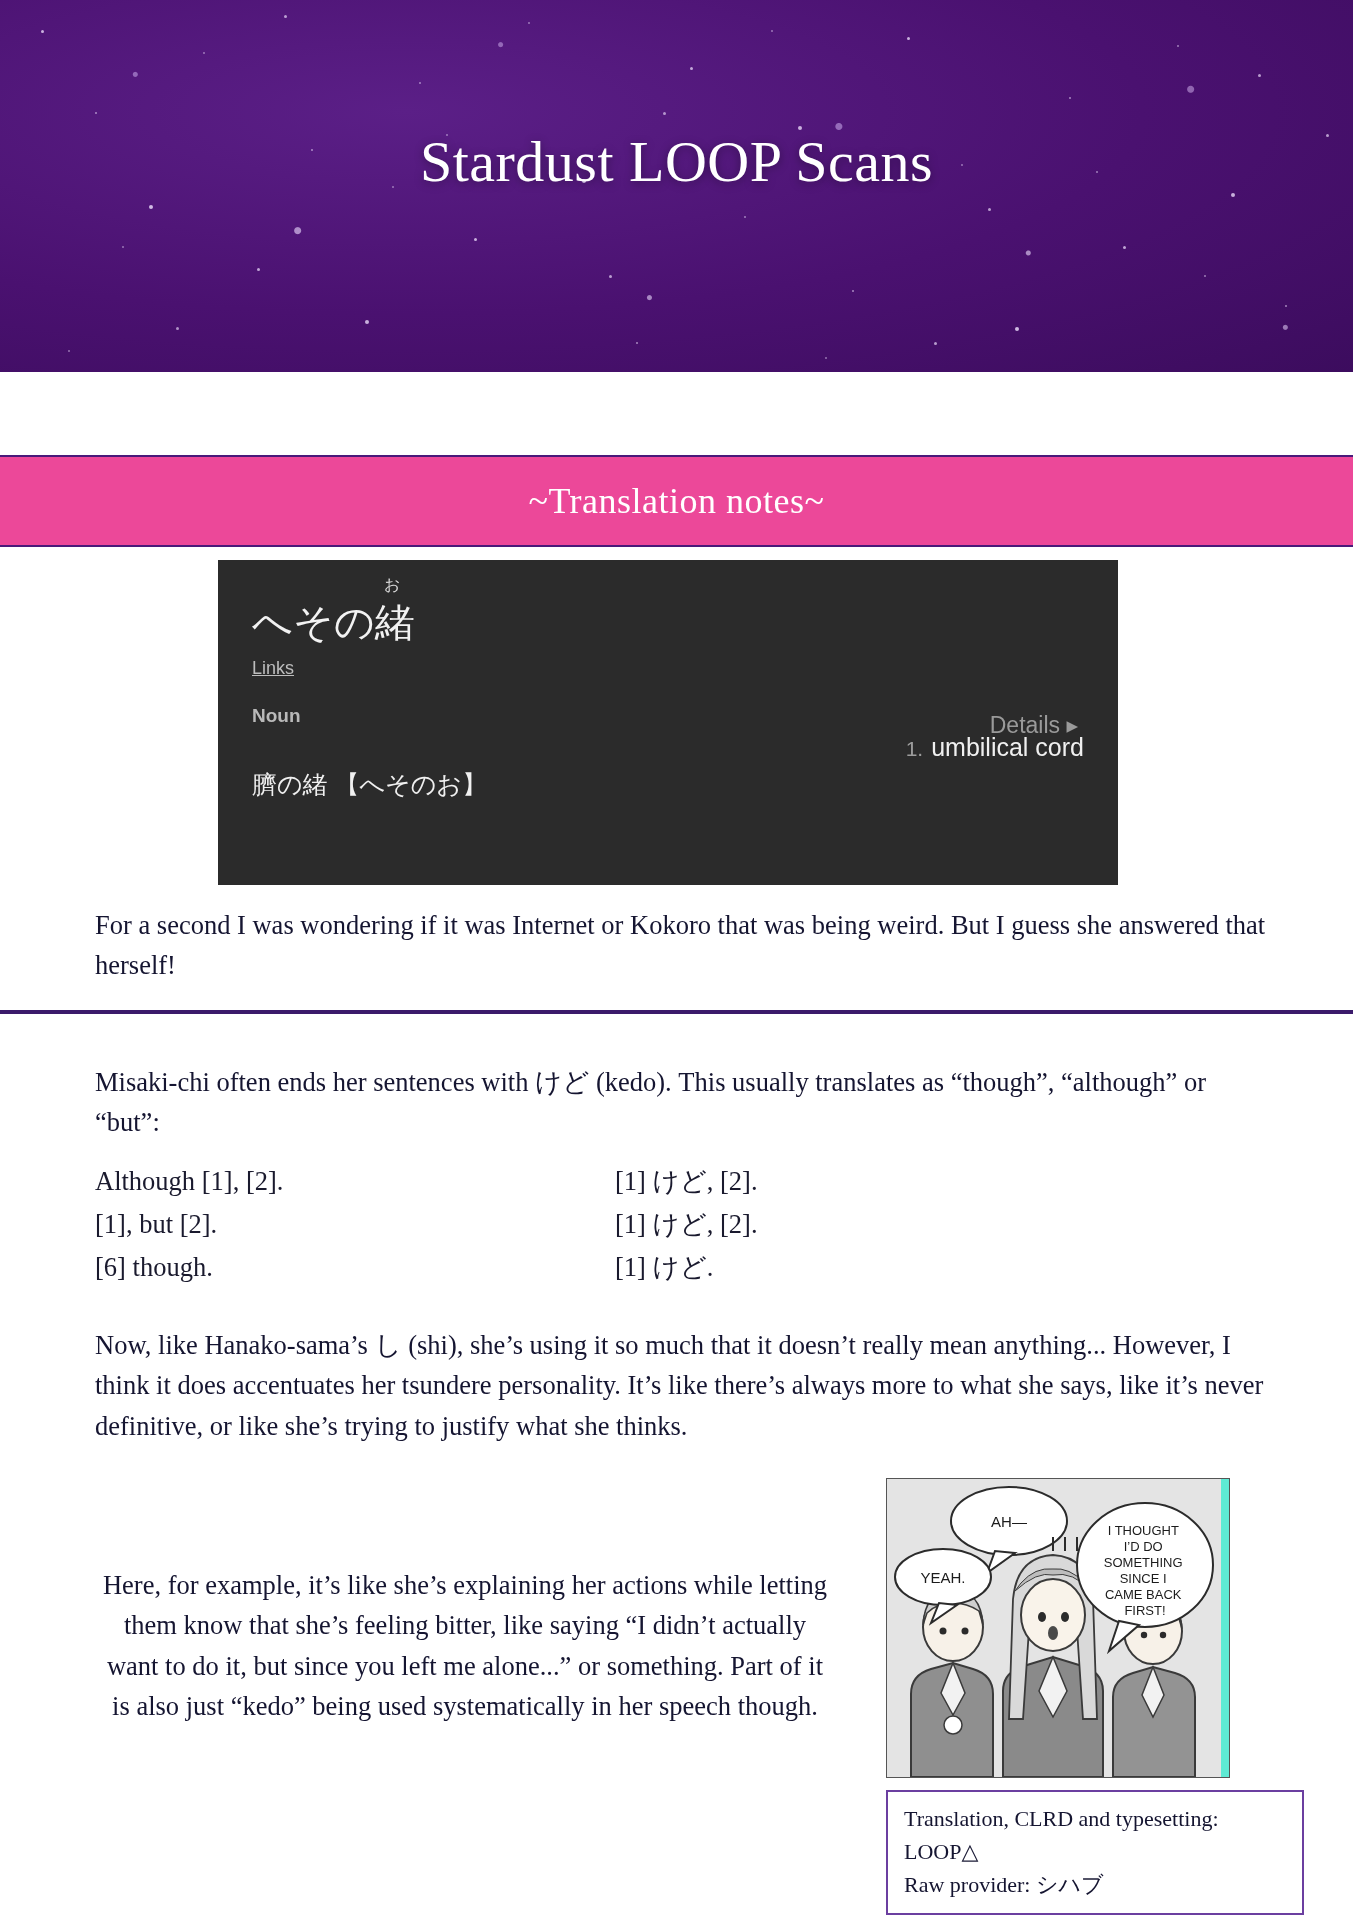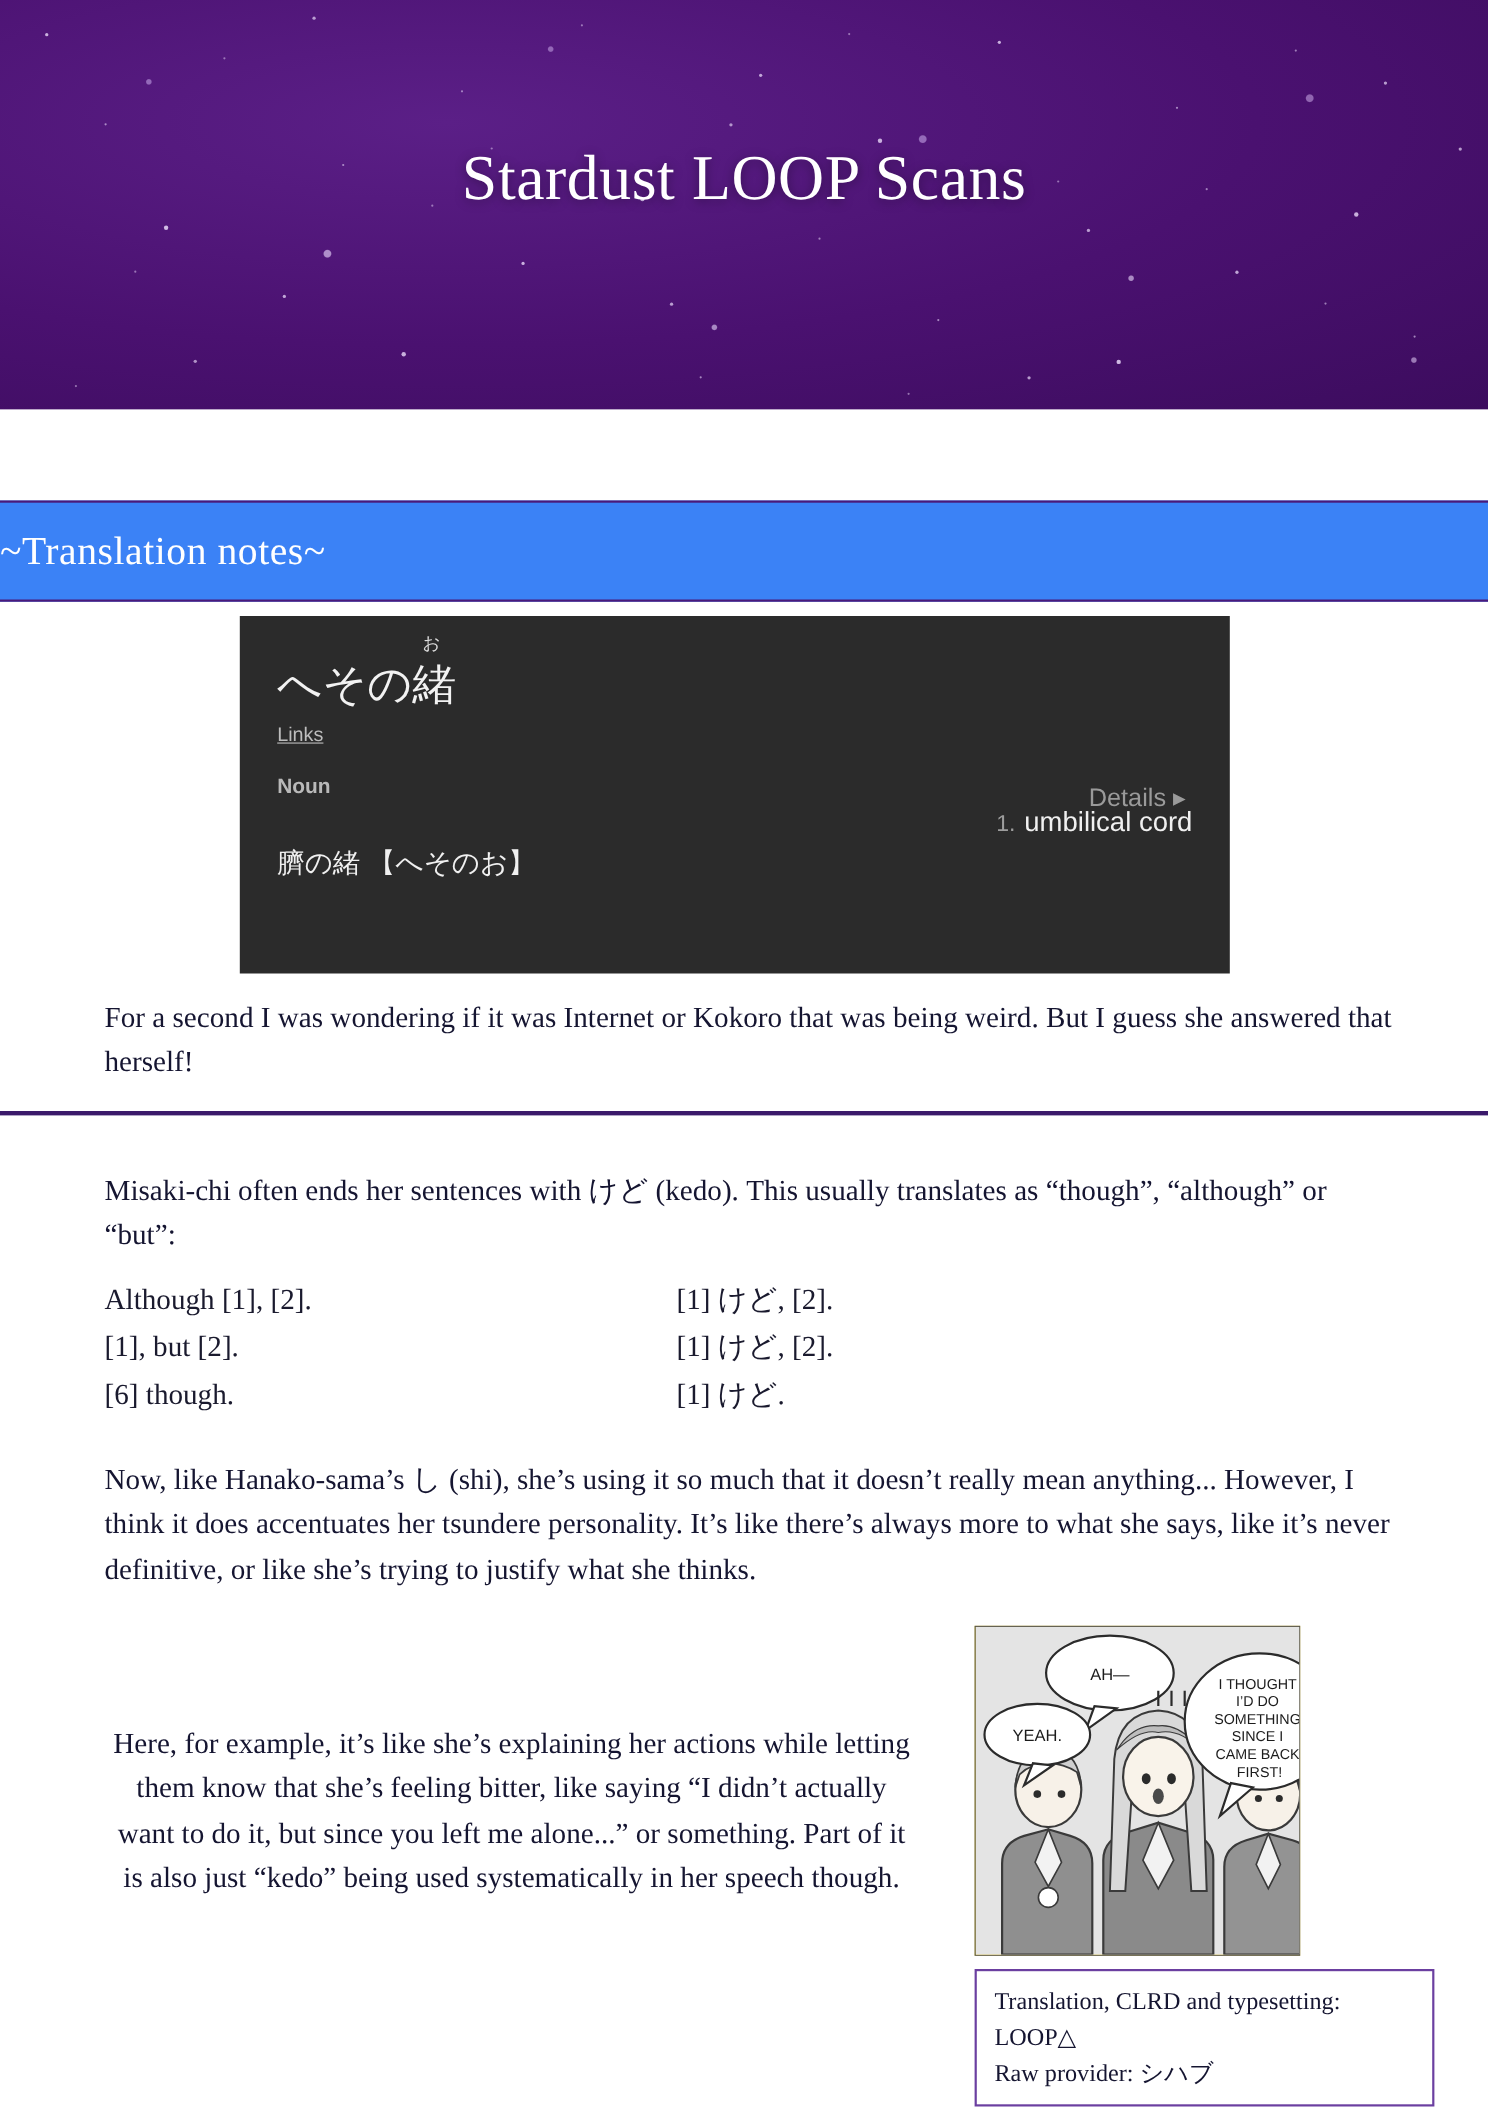--- a/index.html
+++ b/index.html
@@ -57,26 +57,26 @@
     font-family: "Liberation Serif", serif;
   }
 
   
   .section-bar {
     position: absolute;
     left: 0;
     top: 455px;
     width: 1353px;
     height: 88px;
-    background: #3b82f6;
+    background: #ec4899;
     border-top: 2px solid #4a1a7a;
     border-bottom: 2px solid #4a1a7a;
     display: flex;
     align-items: center;
-    justify-content: flex-start;
+    justify-content: center;
   }
   .section-bar-text {
     font-size: 36px;
     color: #ffffff;
     letter-spacing: 0.5px;
   }
 
   
   .dict {
     position: absolute;
@@ -196,23 +196,23 @@
     top: 1565px;
     width: 740px;
     text-align: center;
   }
 
   
   .manga {
     position: absolute;
     left: 886px;
     top: 1478px;
-    width: 296px;
+    width: 344px;
     height: 300px;
-    background: #fde047;
+    background: #5eead4;
     border: 1px solid #555;
     box-sizing: border-box;
     overflow: hidden;
   }
   .manga svg { display: block; }
 
   
   .credits {
     position: absolute;
     left: 886px;

